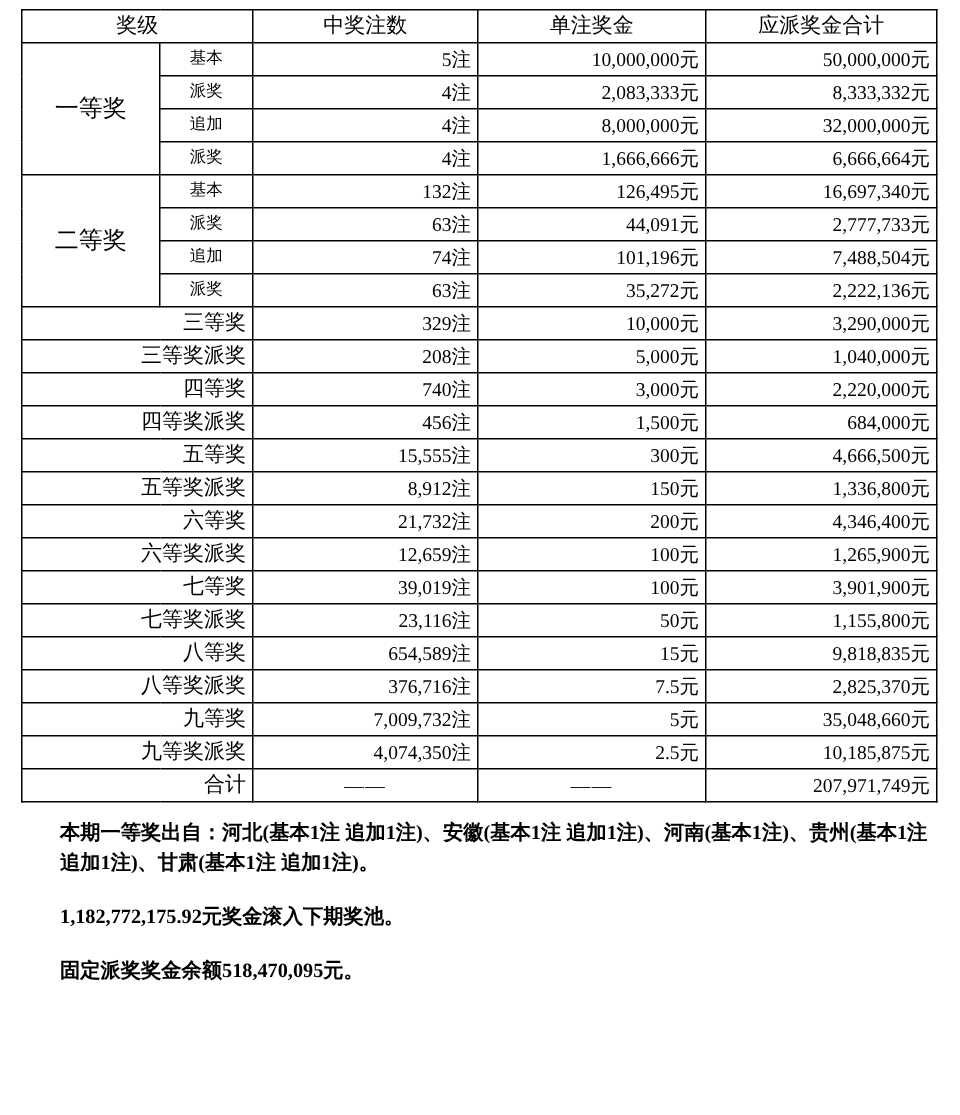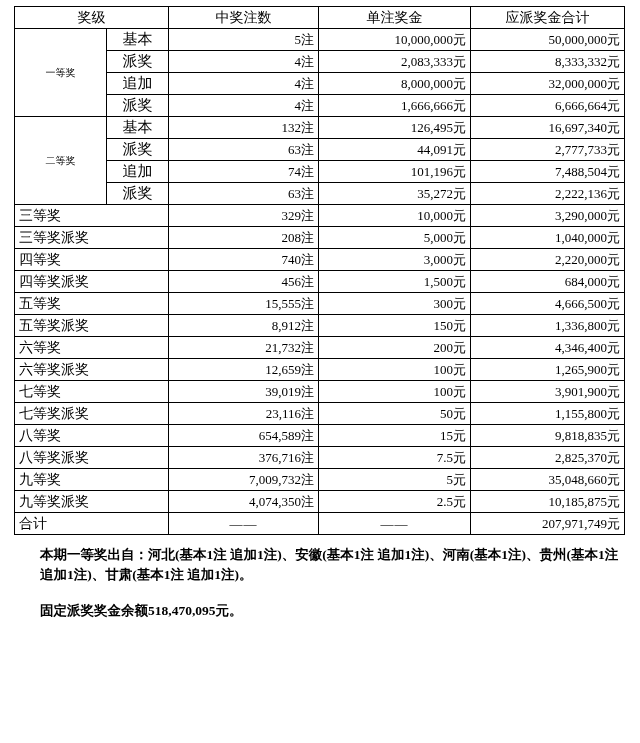--- a/index.html
+++ b/index.html
@@ -45,28 +45,28 @@
     text-align: center;
     font-size: 14px;
   }
   .num {
     text-align: right;
     padding-right: 6px;
     font-family: "Liberation Serif", "DejaVu Serif", serif;
   }
   .lvlcell {
     text-align: center;
-    font-size: 10px;
+    font-size: 16px;
   }
   .subcell {
     text-align: center;
-    font-size: 15px;
+    font-size: 11px;
   }
   .spanlabel {
-    text-align: left;
+    text-align: right;
     font-size: 14px;
     margin-top: 24px;
   }
   .totalrow td {
     height: 19px;
   }
   .note {
     font-size: 10.5px;
     margin-top: 3px;
     line-height: 14px;
@@ -251,16 +251,17 @@
           <td class="dash">——</td>
           <td class="dash">——</td>
           <td class="num">207,971,749元</td>
         </tr>
       </tbody>
   </table>
 
 
   <div class="paras">
       <p class="first">本期一等奖出自：河北(基本1注 追加1注)、安徽(基本1注 追加1注)、河南(基本1注)、贵州(基本1注 追加1注)、甘肃(基本1注 追加1注)。</p>
+      <p>1,182,772,175.92元奖金滚入下期奖池。</p>
       <p>固定派奖奖金余额518,470,095元。</p>
     </div>
 
 </div>
 
 </body></html>

